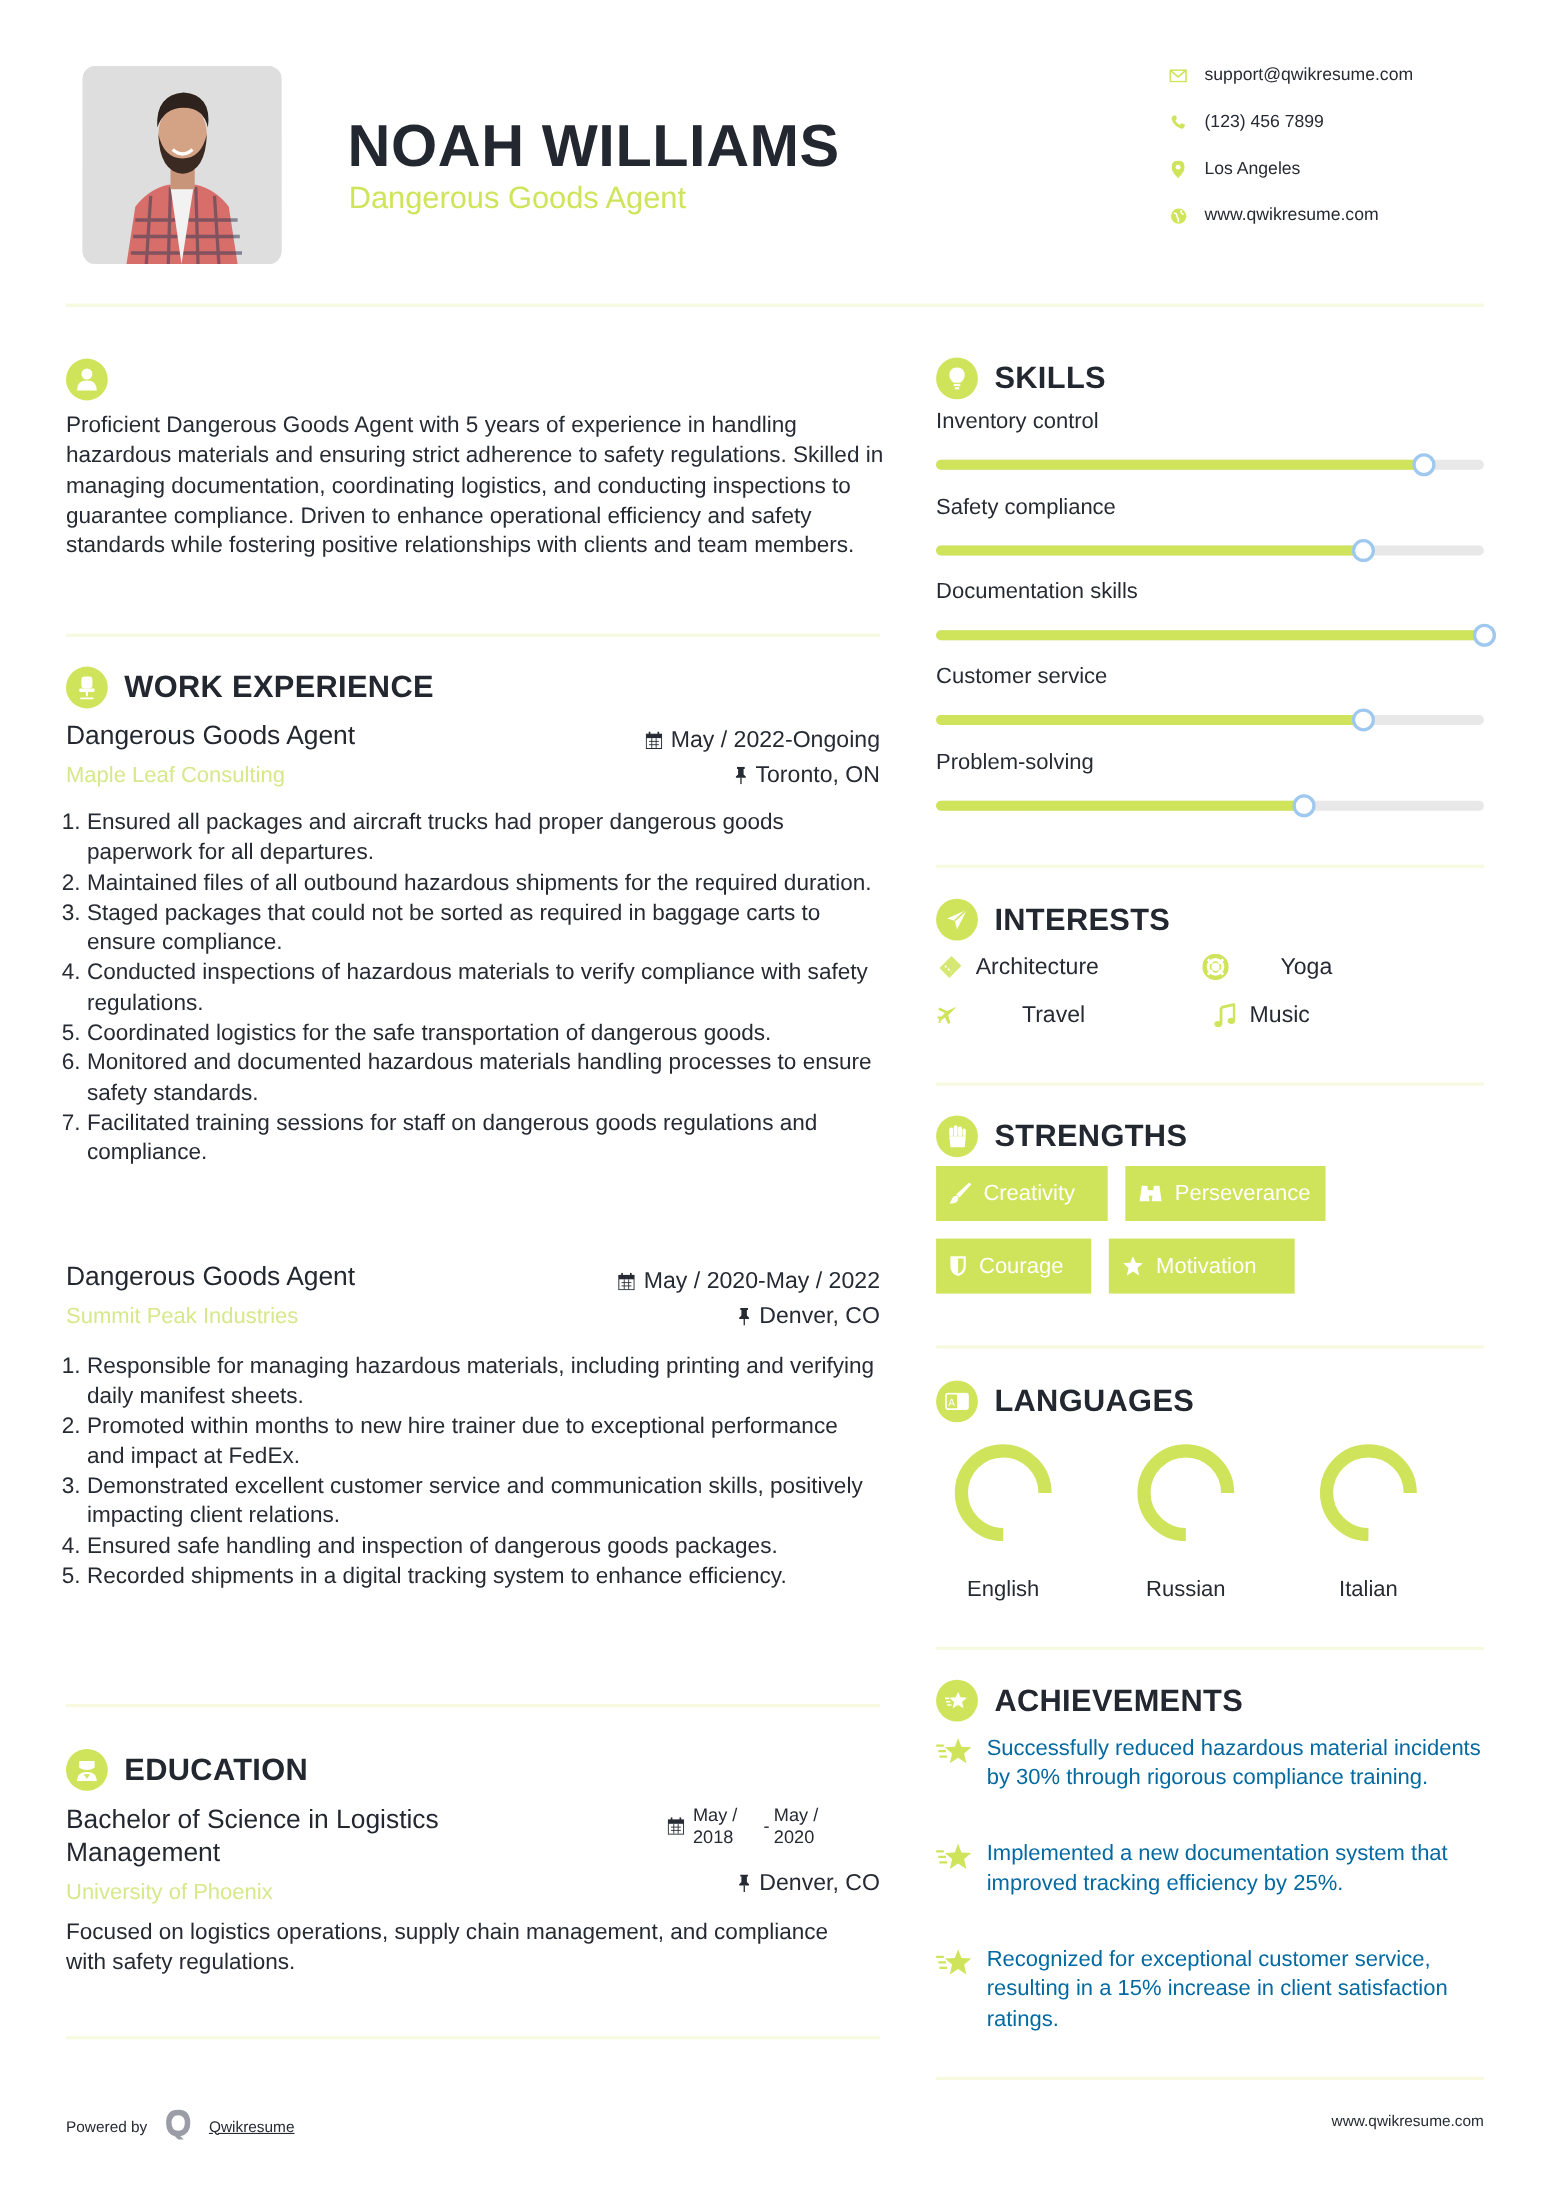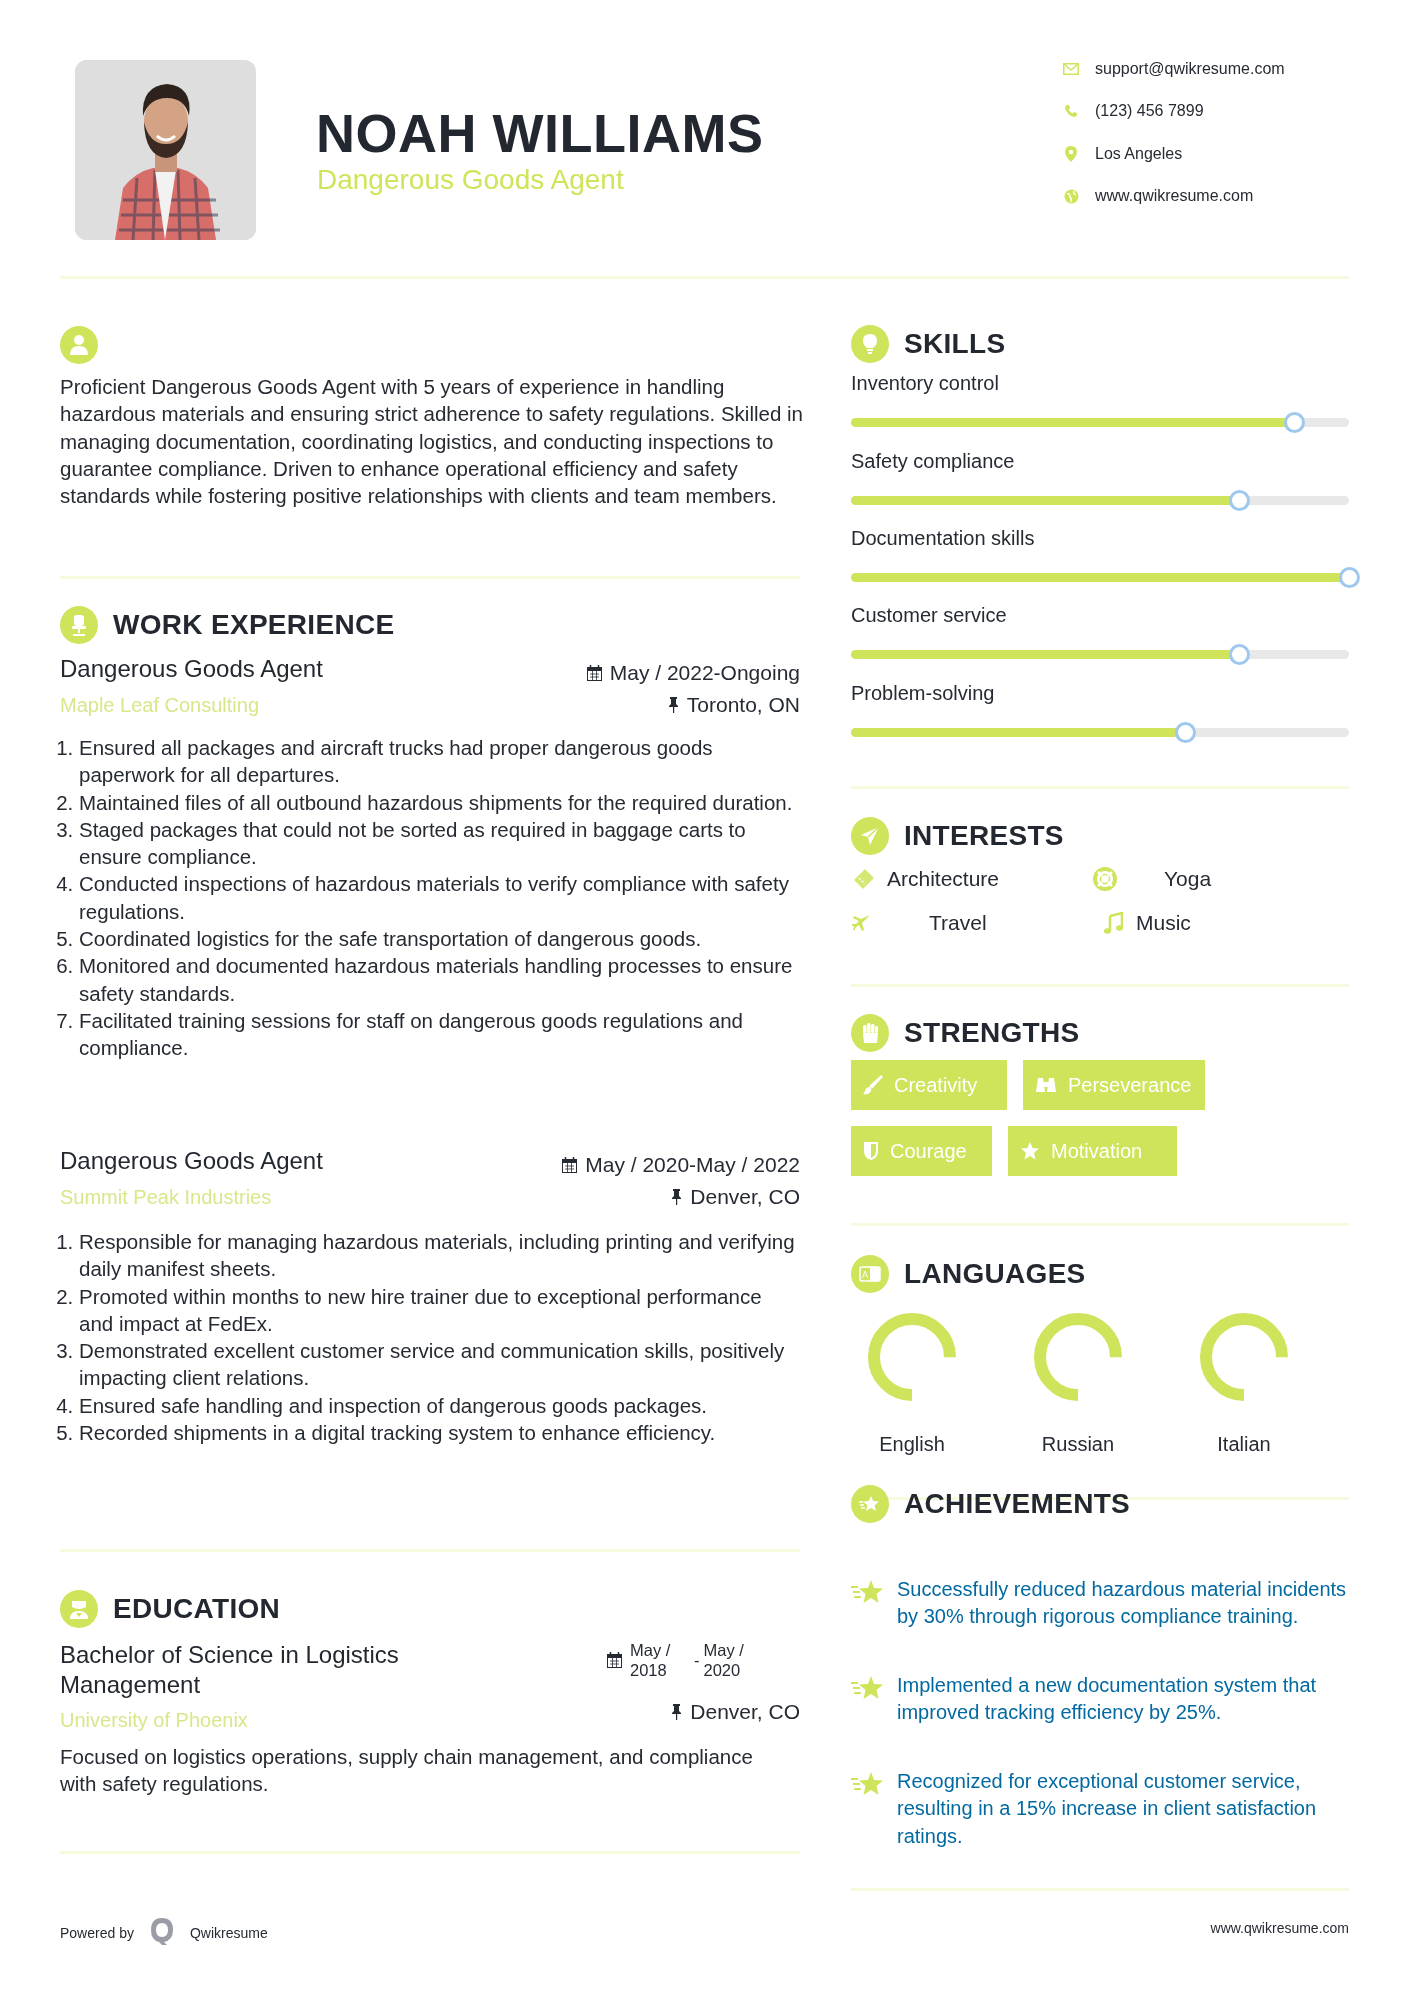--- a/index.html
+++ b/index.html
@@ -49,21 +49,21 @@
   
   .lang-label { font-size: 20px; color: #262b33; text-align: center; width: 140px; }
 
   
   .ach { display: flex; white-space: normal; }
   .ach .ai { width: 36px; flex-shrink: 0; margin-right: 10px; padding-top: 2px; }
   .ach .at { font-size: 20px; line-height: 27.3px; color: #0369a1; }
 
   .footer-left { left: 60px; top: 1916px; display: flex; align-items: center; font-size: 14px; color: #262b33; white-space: nowrap; }
   .footer-left .q { margin: 0 14px 0 14px; }
-  .footer-left .brand { }
+  .footer-left .brand { text-decoration: underline; }
   .footer-right { right: 58px; top: 1920px; font-size: 14px; color: #262b33; }
 </style>
 </head>
 <body>
 
 <div class="abs photo">
   <svg width="181" height="180" viewBox="0 0 181 180">
     <rect width="181" height="180" fill="#dedede"></rect>
 
     <path d="M40 180 L48 128 Q60 112 78 108 L103 108 Q121 112 133 128 L141 180 Z" fill="#d86e6a"></path>
@@ -391,21 +391,21 @@
     <div class="abs" style="left: 1008px; top: 1305px; width: 140px;"><svg width="140" height="104" viewBox="0 0 140 104">
         <circle cx="70" cy="52" r="38" fill="none" stroke="#cfe45a" stroke-width="12" stroke-dasharray="179.0707812546182 238.76104167282426" transform="rotate(90 70 52)"></circle>
       </svg><div class="lang-label" style="margin-top: 20px;">Russian</div></div>
     <div class="abs" style="left: 1174px; top: 1305px; width: 140px;"><svg width="140" height="104" viewBox="0 0 140 104">
         <circle cx="70" cy="52" r="38" fill="none" stroke="#cfe45a" stroke-width="12" stroke-dasharray="179.0707812546182 238.76104167282426" transform="rotate(90 70 52)"></circle>
       </svg><div class="lang-label" style="margin-top: 20px;">Italian</div></div>
   </div>
 
 <div class="abs divider" style="left:851px; top:1497px; width:498px;"></div>
 
-<div class="abs sec-head" style="left:851px; top:1485px;">
+<div class="abs sec-head" style="left:851px; top:1527px;">
   <span class="sec-icon">
     <svg width="22" height="20" viewBox="0 0 22 20">
         <path d="M12 2 L14.2 7 L20 7.5 L15.6 11.3 L17 17 L12 14 L7 17 L8.4 11.3 L4 7.5 L9.8 7 Z" fill="#fff"></path>
         <path d="M0 8 H4 M1 11 H5 M2 14 H6" stroke="#fff" stroke-width="1.5"></path>
       </svg>
   </span>
   <span class="sec-title">ACHIEVEMENTS</span>
 </div>
 
 <div class="abs ach" style="left:851px; top:1576px; width:498px;">

